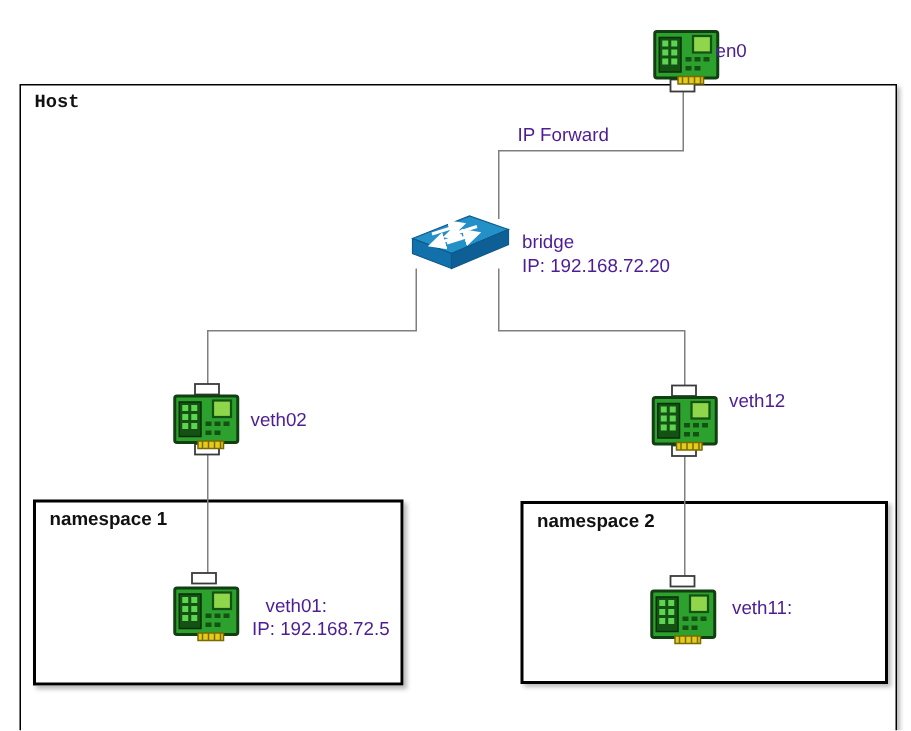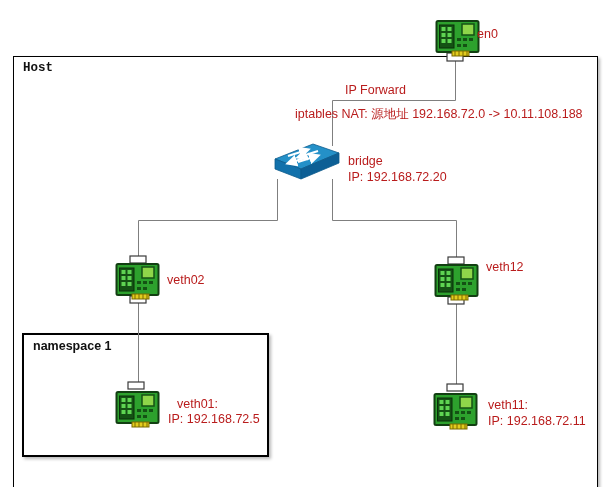--- a/index.html
+++ b/index.html
@@ -10,21 +10,21 @@
   .box{position:absolute;border:2px solid #000;background:transparent;
        box-shadow:2px 2px 3px rgba(0,0,0,0.28);}
   .box-label{position:absolute;left:9px;top:4px;font-size:12.5px;font-weight:bold;color:#111;}
   .host{left:13px;top:56px;width:583px;height:436px;border-width:1.6px;font-family:Liberation Mono, monospace;}
   .ns1{left:22px;top:333px;width:243px;height:120px;}
   .ns2{left:347px;top:334px;width:241px;height:118px;}
   .links{position:absolute;left:0;top:0;width:607px;height:487px;}
   .links polyline,.links line{fill:none;stroke:#7f7f7f;stroke-width:1;}
   .links rect.tab{fill:#ffffff;stroke:#3a3a3a;stroke-width:1.2;}
   .icon{position:absolute;}
-  .lbl{position:absolute;font-size:12.5px;line-height:14px;white-space:nowrap;color:#b91c1c;}
+  .lbl{position:absolute;font-size:12.5px;line-height:14px;white-space:nowrap;color:#4c1d95;}
   .node-name{font-size:12.5px;}
 </style>
 </head>
 <body>
 
 <svg width="0" height="0" style="position:absolute">
   <defs>
     <symbol id="nic" viewBox="0 0 47 38">
       <rect x="2.5" y="2" width="42" height="31" rx="1.5" fill="#2da12d" stroke="#123f12" stroke-width="2"></rect>
       <rect x="5.5" y="6" width="14.5" height="23" fill="#145214" stroke="#0a2f0a" stroke-width="1"></rect>
@@ -72,20 +72,23 @@
 </svg>
 
 <div class="canvas">
 
   <div class="box host">
     <span class="box-label">Host</span>
   </div>
   <div class="box ns1">
     <span class="box-label">namespace 1</span>
   </div>
+  <div class="box ns2">
+    <span class="box-label">namespace 2</span>
+  </div>
 
   <svg class="links" viewBox="0 0 607 487">
     <polyline points="455.5,57 455.5,100.5 332.5,100.5 332.5,146"></polyline>
     <polyline points="277.5,179 277.5,220.5 138.5,220.5 138.5,261"></polyline>
     <polyline points="332.5,179 332.5,220.5 456.5,220.5 456.5,262"></polyline>
     <line x1="138.5" y1="298" x2="138.5" y2="386"></line>
     <line x1="456.5" y1="300" x2="456.5" y2="388"></line>
     <g>
       <rect class="tab" x="447" y="53" width="16" height="8"></rect>
       <rect class="tab" x="130" y="256" width="16" height="7"></rect>
@@ -112,27 +115,25 @@
   <svg class="icon" style="left:114px;top:390px" width="47" height="38">
       <use href="#nic"></use>
     </svg>
   <svg class="icon" style="left:432px;top:392px" width="47" height="38">
       <use href="#nic"></use>
     </svg>
 
   <span class="lbl node-name" style="left:477px;top:27px">en0</span>
 
   <span class="lbl" style="left:345px;top:83px">IP Forward</span>
-  <span class="lbl" style="left:295px;top:107px">iptables NAT: 源地址 192.168.72.0 -&gt; 10.11.108.188</span>
 
   <span class="lbl node-name" style="left:348px;top:154px">bridge</span>
   <span class="lbl" style="left:348px;top:170px">IP: 192.168.72.20</span>
 
   <span class="lbl node-name" style="left:167px;top:273px">veth02</span>
   <span class="lbl node-name" style="left:486px;top:260px">veth12</span>
 
   <span class="lbl node-name" style="left:177px;top:397px">veth01:</span>
   <span class="lbl" style="left:168px;top:412px">IP: 192.168.72.5</span>
 
   <span class="lbl node-name" style="left:488px;top:398px">veth11:</span>
-  <span class="lbl" style="left:488px;top:414px">IP: 192.168.72.11</span>
 
 </div>
 
 </body></html>

